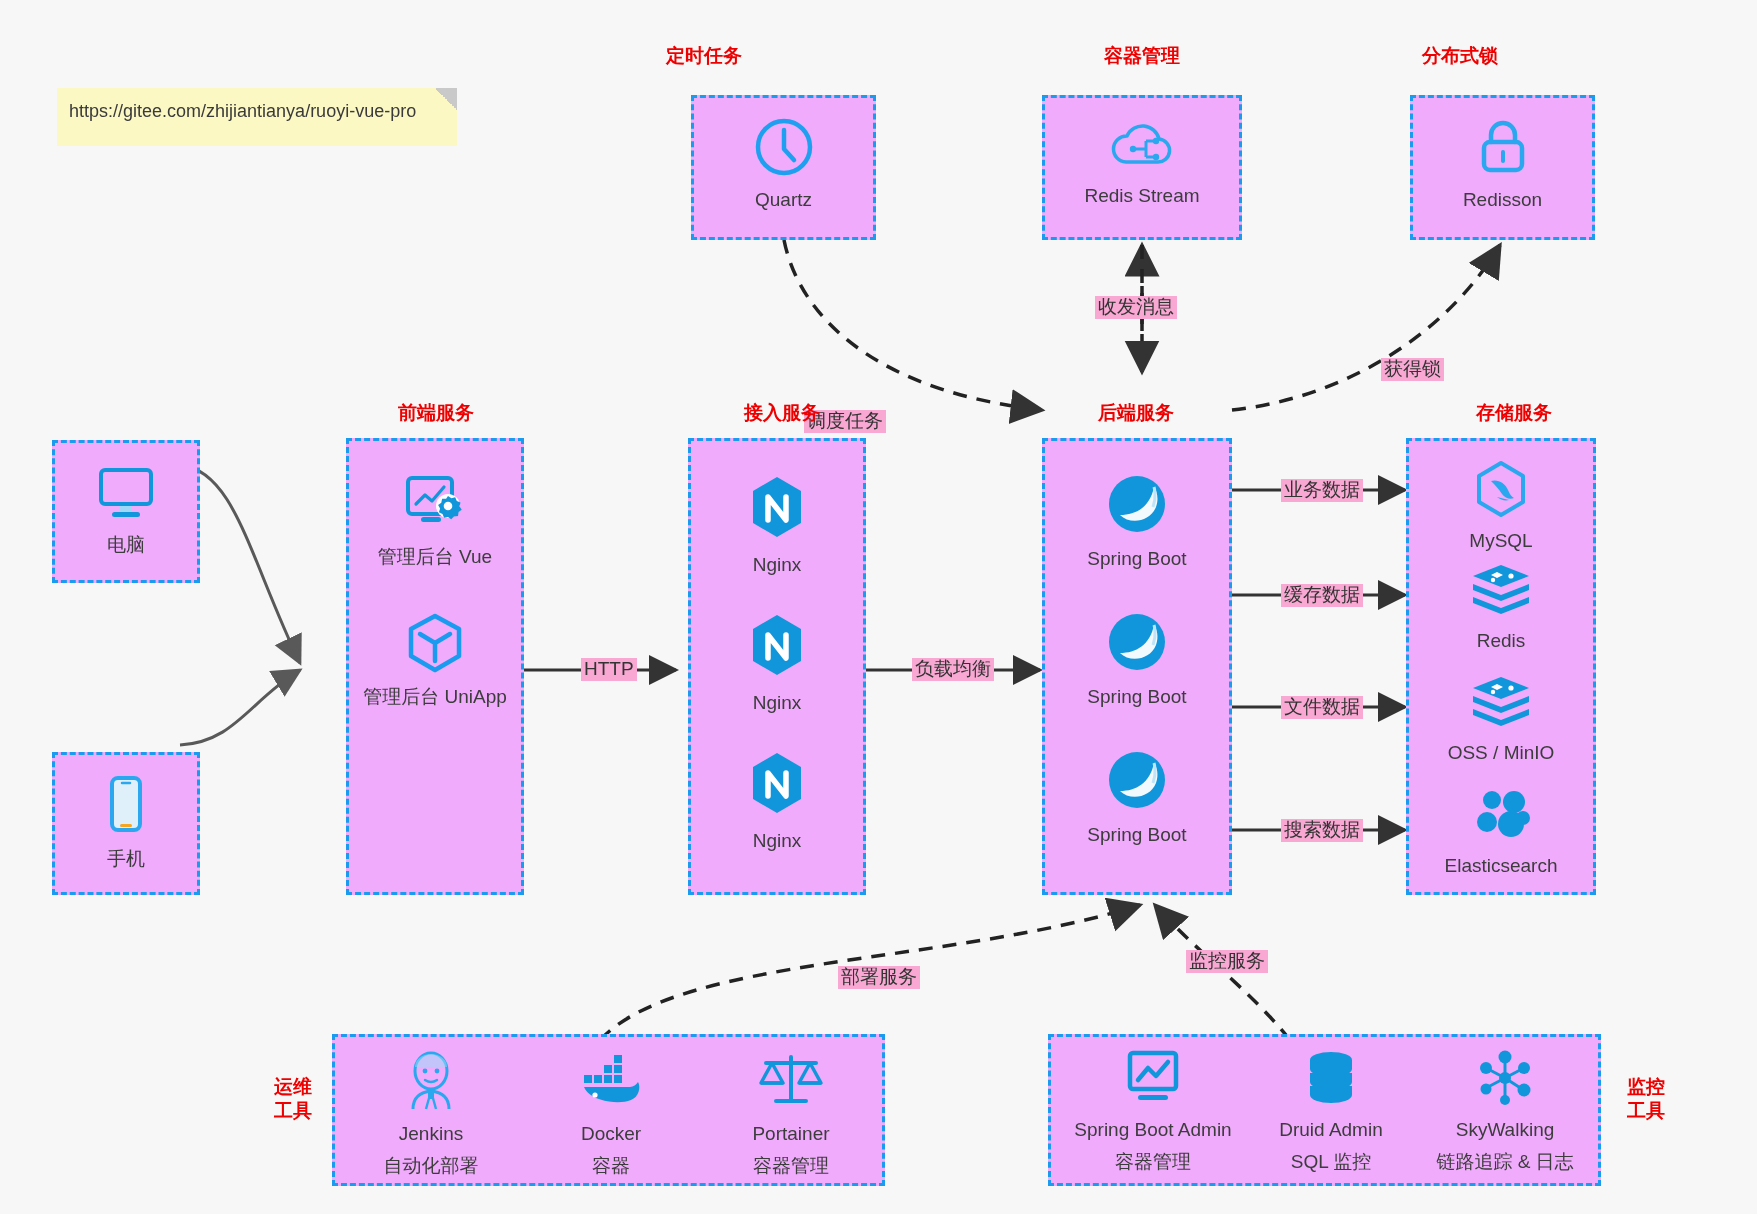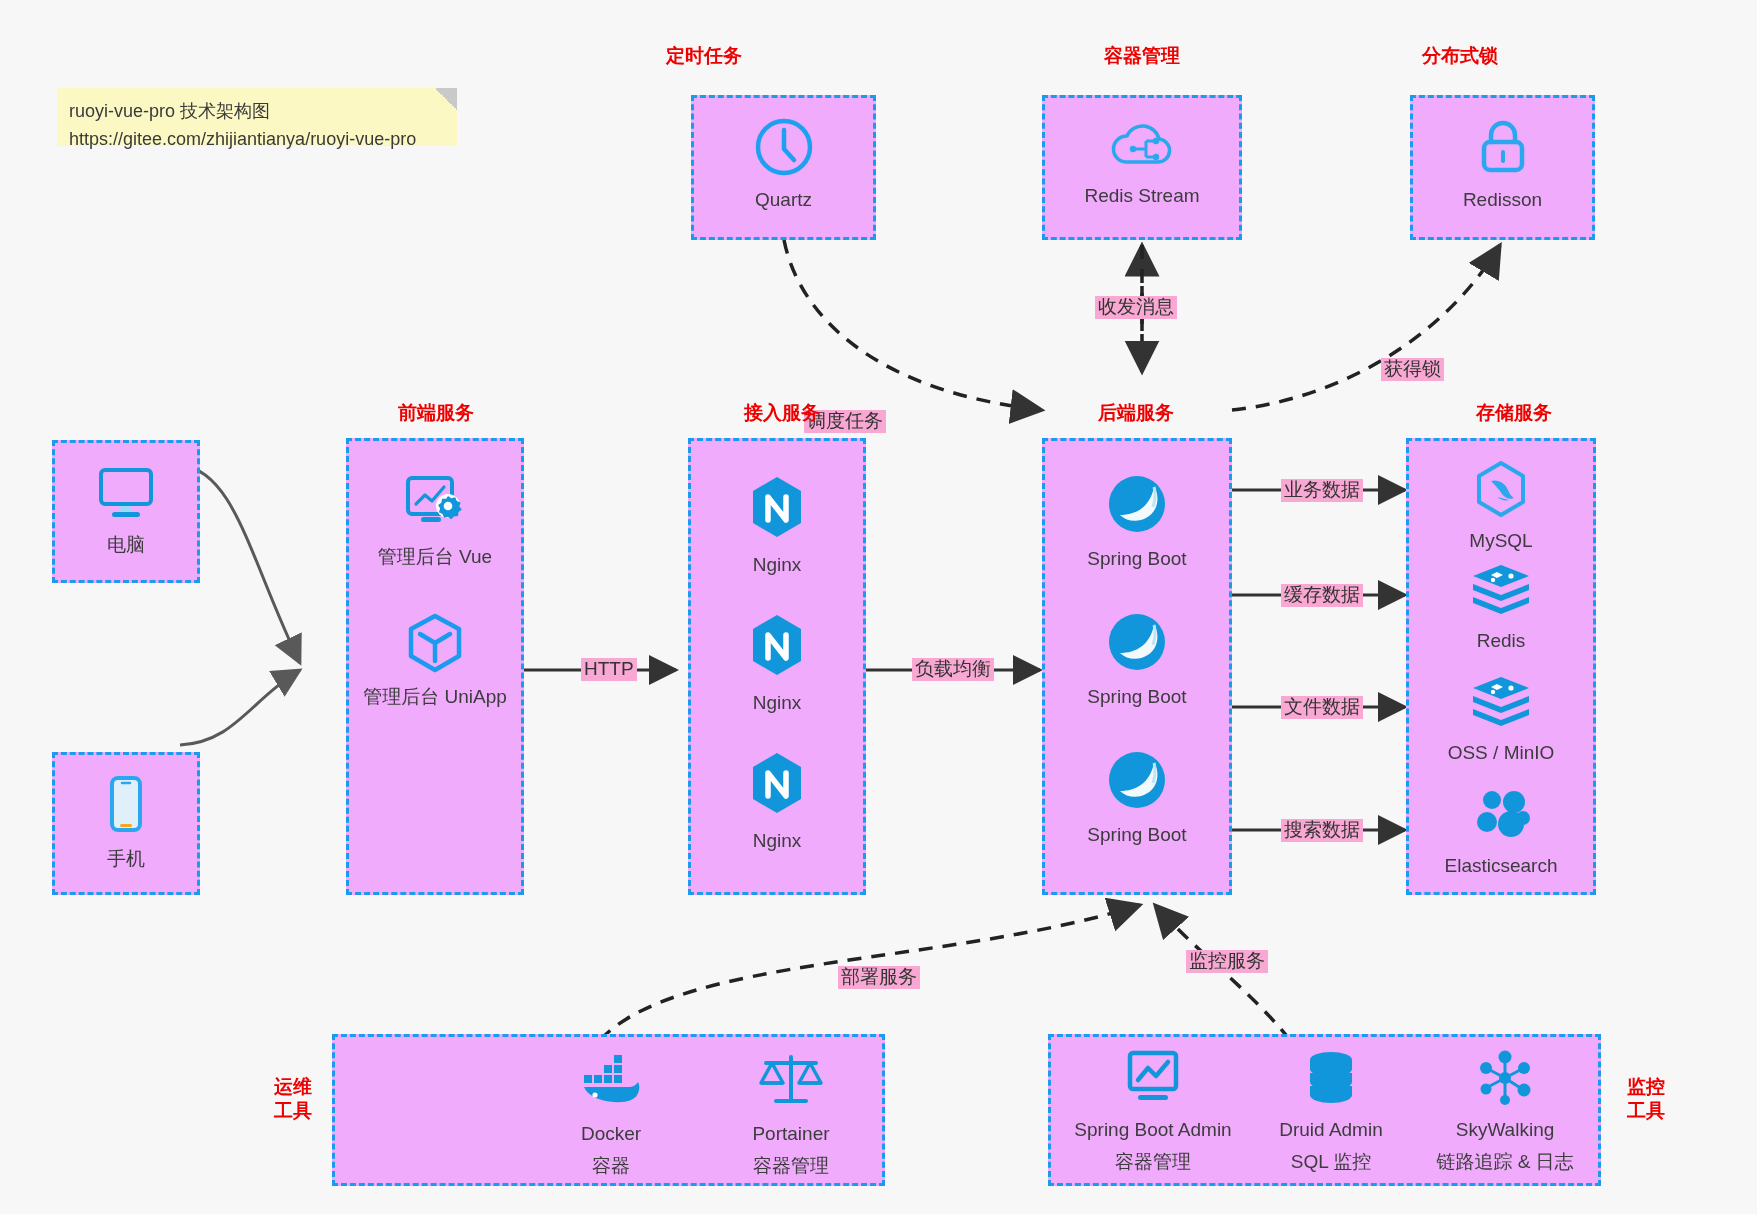--- a/index.html
+++ b/index.html
@@ -60,21 +60,20 @@
     white-space:nowrap;padding:0 3px;line-height:1.2;
   }
 </style>
 </head>
 <body>
 
 <div id="stage">
 
   <div class="note">
     <div class="fold"></div>
-    <div>ruoyi-vue-pro 技术架构图</div>
     <div>https://gitee.com/zhijiantianya/ruoyi-vue-pro</div>
   </div>
 
   <svg class="wires" viewBox="0 0 1757 1214">
     <defs>
       <marker id="arrDark" markerWidth="11" markerHeight="11" refX="9" refY="5" orient="auto">
         <path d="M0,0 L10,5 L0,10 z" fill="#333"></path>
       </marker>
       <marker id="arrGray" markerWidth="11" markerHeight="11" refX="9" refY="5" orient="auto">
         <path d="M0,0 L10,5 L0,10 z" fill="#595959"></path>
@@ -336,20 +335,36 @@
           <circle cx="17" cy="36" r="10" fill="#1296db"></circle>
           <circle cx="41" cy="38" r="13" fill="#1296db"></circle>
           <circle cx="53" cy="32" r="7" fill="#1296db"></circle>
         </svg>
       </span>
       <span class="cap">Elasticsearch</span>
     </div>
   </div>
 
   <div class="dbox" style="left:332px;top:1034px;width:553px;height:152px;">
+    <div class="node" style="top:12px;left:10px;width:172px;">
+      <span class="ico">
+        <svg width="60" height="62" viewBox="0 0 60 62">
+          <ellipse cx="30" cy="22" rx="16" ry="18" fill="none" stroke="#2aa7ee" stroke-width="3"></ellipse>
+          <path d="M14 18 a16 13 0 0 1 32 0" fill="#9fd8f7" opacity="0.55"></path>
+          <circle cx="24" cy="22" r="2.4" fill="#2aa7ee"></circle>
+          <circle cx="36" cy="22" r="2.4" fill="#2aa7ee"></circle>
+          <path d="M24 31 q6 4 12 0" fill="none" stroke="#2aa7ee" stroke-width="2.4" stroke-linecap="round"></path>
+          <path d="M12 60 q0 -16 18 -18 q18 2 18 18" fill="none" stroke="#2aa7ee" stroke-width="3"></path>
+          <path d="M30 42 l-5 18 M30 42 l5 18" fill="none" stroke="#2aa7ee" stroke-width="2.4"></path>
+          <rect x="27" y="42" width="6" height="8" fill="#2aa7ee"></rect>
+        </svg>
+      </span>
+      <span class="cap2">Jenkins</span>
+      <span class="cap2">自动化部署</span>
+    </div>
     <div class="node" style="top:12px;left:190px;width:172px;">
       <span class="ico">
         <svg width="66" height="62" viewBox="0 0 66 62">
           <g fill="#1296db">
             <rect x="16" y="26" width="8" height="8"></rect>
               <rect x="26" y="26" width="8" height="8"></rect>
             <rect x="36" y="26" width="8" height="8"></rect>
               <rect x="26" y="16" width="8" height="8"></rect>
             <rect x="36" y="16" width="8" height="8"></rect>
               <rect x="36" y="6" width="8" height="8"></rect>

